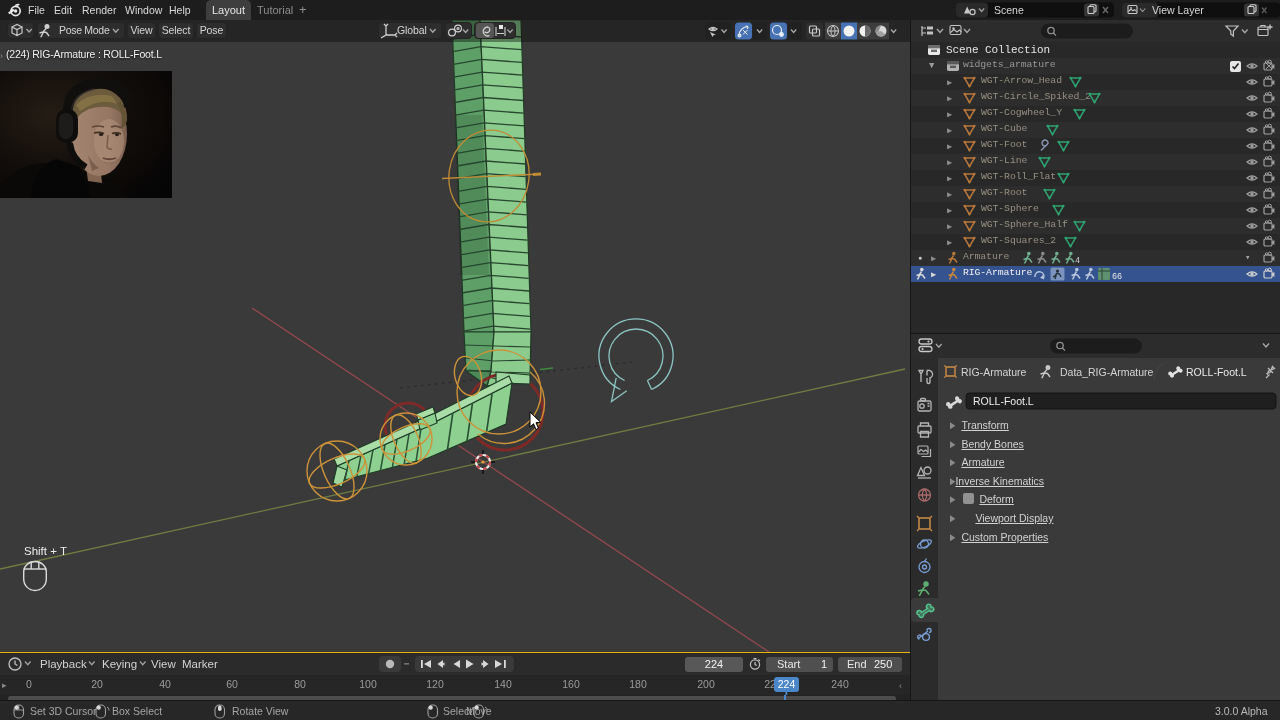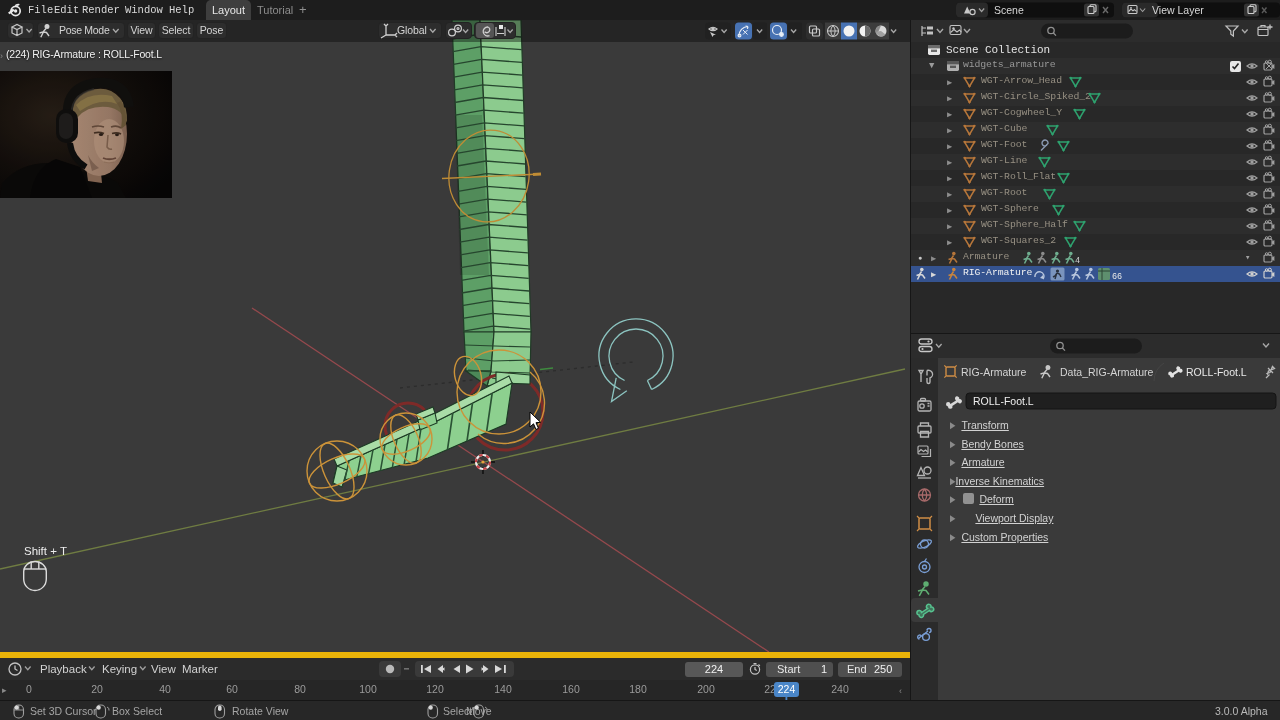--- a/index.html
+++ b/index.html
@@ -1,21 +1,21 @@
 <!DOCTYPE html>
 <html><head><meta charset="utf-8">
 <style>
 html,body{margin:0;padding:0;width:1280px;height:720px;overflow:hidden;background:#1e1e1e;
   font-family:"Liberation Sans",sans-serif;-webkit-font-smoothing:antialiased;}
 *{box-sizing:border-box;}
 .abs{position:absolute;}
 #root{position:absolute;left:0;top:0;width:1280px;height:720px;}
 
 #topbar{left:0;top:0;width:1280px;height:20px;background:#1d1d1d;color:#d9d9d9;font-size:10.5px;}
-#topbar .menu{position:absolute;top:4px;font-family:Liberation Mono, monospace;}
+#topbar .menu{position:absolute;top:4px;}
 #tabLayout{position:absolute;left:206px;top:0px;width:45px;height:20px;background:#3e3e3e;
   border-radius:5px 5px 0 0;color:#e6e6e6;text-align:center;line-height:20px;font-size:11px;}
 #tabTut{position:absolute;left:257px;top:4px;color:#8c8c8c;font-size:11px;}
 #tabPlus{position:absolute;left:299px;top:2px;color:#909090;font-size:13px;}
 
 #view{left:0;top:20px;width:910px;height:632px;background:#3a3a3a;overflow:hidden;}
 #vhead{position:absolute;left:0;top:0;width:910px;height:22px;background:rgba(8,8,8,0.40);}
 .hbtn{position:absolute;top:2px;height:17px;background:#2d2d2d;border:1px solid #232323;
   border-radius:4px;color:#d4d4d4;font-size:10.5px;line-height:15px;letter-spacing:-0.1px;}
 #title224{position:absolute;left:6px;top:28px;color:#f0f0f0;font-size:10.5px;letter-spacing:-0.2px;text-shadow:0 1px 2px rgba(0,0,0,.7);}
@@ -26,21 +26,21 @@
 #ohead{position:absolute;left:0;top:0;width:370px;height:22px;background:#2c2c2c;}
 .orow{position:absolute;left:0;width:370px;height:16px;font-size:9.8px;color:#c6c6c6;letter-spacing:-0.1px;}
 .orow .t{position:absolute;top:1px;font-family:Liberation Mono, monospace;}
 .ri{position:absolute;top:0;}
 #props{left:910px;top:333px;width:370px;height:367px;background:#3a3a3a;border-left:1px solid #161616;border-top:1px solid #161616;}
 #phead{position:absolute;left:0;top:0;width:370px;height:24px;background:#2c2c2c;}
 #ptabs{position:absolute;left:0;top:24px;width:27px;height:343px;background:#2b2b2b;}
 .prow{position:absolute;left:27px;width:411px;height:18.6px;color:#d2d2d2;font-size:10.5px;text-decoration:underline;}
 .parrow{color:#8a8a8a;font-size:7px;display:inline-block;transform:scaleY(1.3) translateY(-1px);}
 
-#timeline{left:0;top:652px;width:910px;height:66px;background:#2b2b2b;border-top:6px solid #eab308;}
+#timeline{left:0;top:652px;width:910px;height:66px;background:#2b2b2b;border-top:1px solid #eab308;}
 #truler{position:absolute;left:0;top:22px;width:910px;height:20px;background:#262626;color:#9b9b9b;font-size:10.5px;}
 #tscroll{position:absolute;left:0;top:42px;width:910px;height:6px;background:#232323;}
 
 #status{left:0;top:700px;width:1280px;height:20px;background:#272727;border-top:1px solid #161616;
   color:#a5a5a5;font-size:10.5px;}
 #status span{position:absolute;top:4px;}
 </style></head>
 <body>
 <div id="root">
 

